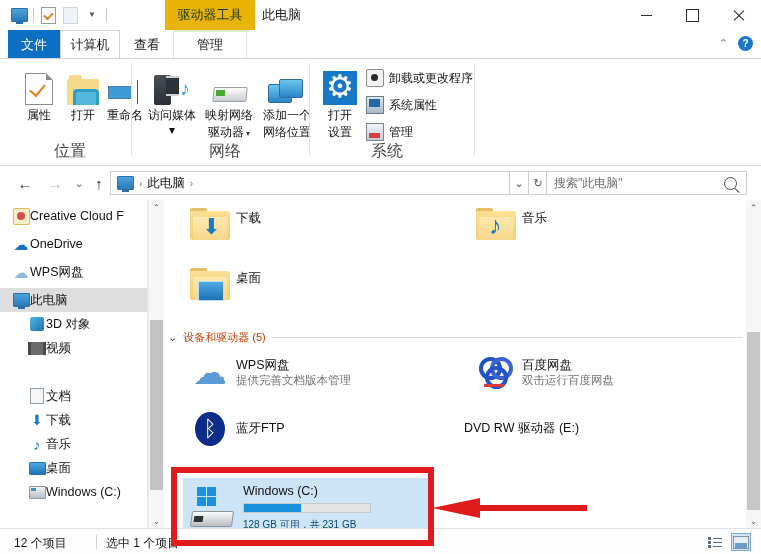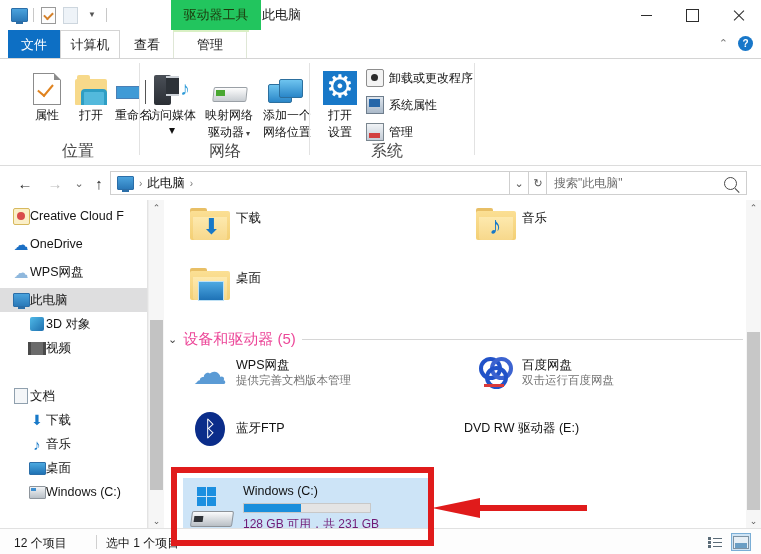--- a/index.html
+++ b/index.html
@@ -16,21 +16,21 @@
   .qat{position:absolute;left:8px;top:4px;display:flex;align-items:center;gap:0px;height:22px;}
   .qat-btn{width:22px;height:22px;display:flex;align-items:center;justify-content:center;}
   .qat-sep{width:1px;height:14px;background:#c8c8c8;margin:0 3px;}
   .mini-monitor{width:15px;height:12px;border:1px solid #2b6ea8;background:linear-gradient(#4ba3dd,#2b79b8);border-radius:1px;position:relative;}
   .mini-monitor:after{content:"";position:absolute;left:4px;bottom:-3px;width:7px;height:2px;background:#2b6ea8;}
   .qat-doc{width:13px;height:15px;border:1px solid #9a9a9a;background:#fdfdfd;position:relative;}
   .qat-doc:after{content:"";position:absolute;left:2px;top:4px;width:7px;height:4px;border-left:2px solid #d4802a;border-bottom:2px solid #d4802a;transform:rotate(-45deg);}
   .qat-blank{width:13px;height:15px;border:1px solid #cdd6de;background:#eef3f8;}
   .qat-caret{font-size:8px;color:#555;line-height:1;}
 
-  .ctx-tab{position:absolute;left:171px;top:0px;width:90px;height:30px;background:#22c55e;
+  .ctx-tab{position:absolute;left:165px;top:0px;width:90px;height:30px;background:#eab308;
            display:flex;align-items:center;justify-content:center;font-size:13px;color:#1c3a0c;}
   .win-title{position:absolute;left:262px;top:0px;height:30px;display:flex;align-items:center;font-size:13px;color:#1a1a1a;}
 
   .wbtns{position:absolute;right:0;top:0;display:flex;height:30px;}
   .wbtn{width:46px;height:30px;display:flex;align-items:center;justify-content:center;}
   .wb-min{width:11px;height:1px;background:#2d2d2d;}
   .wb-max{width:11px;height:11px;border:1px solid #2d2d2d;}
   .wb-close{position:relative;width:13px;height:13px;}
   .wb-close:before,.wb-close:after{content:"";position:absolute;left:0;top:6px;width:14px;height:1px;background:#2d2d2d;}
   .wb-close:before{transform:rotate(45deg);} .wb-close:after{transform:rotate(-45deg);}
@@ -155,21 +155,21 @@
   .folder{width:40px;height:32px;position:relative;}
   .folder .tab{position:absolute;left:0;top:0;width:17px;height:5px;background:#e8bf66;border-radius:2px 2px 0 0;}
   .folder .back{position:absolute;left:0;top:3px;width:40px;height:29px;background:linear-gradient(#fbdf94,#f3cf74);border-radius:2px;}
   .folder .front{position:absolute;left:3px;top:9px;width:34px;height:23px;background:linear-gradient(#fde9ae,#f7d88b);border-radius:0 0 2px 2px;}
   .fdl{position:absolute;left:12px;top:8px;color:#1879c8;font-size:22px;line-height:22px;}
   .fmu{position:absolute;left:13px;top:5px;color:#1879c8;font-size:25px;line-height:25px;}
   .fde{position:absolute;left:8px;top:13px;width:24px;height:18px;background:linear-gradient(#4ea9e2,#1e72b6);border:1px solid #bfe1f5;}
 
   .grouphdr{position:absolute;display:flex;align-items:center;gap:6px;}
   .grouphdr .gcar{font-size:11px;color:#444;}
-  .grouphdr .gtxt{font-size:15px;color:#ec4899;white-space:nowrap;text-align:right;}
+  .grouphdr .gtxt{font-size:11px;color:#c2410c;white-space:nowrap;text-align:right;}
   .grouphdr .gline{height:1px;background:#d6d6d6;}
 
   .ic-wpscloud{color:#5b9bd5;font-size:34px;line-height:34px;}
   .ic-baidu{width:34px;height:32px;position:relative;}
   .ic-baidu .b1,.ic-baidu .b2,.ic-baidu .b3{position:absolute;width:15px;height:15px;border:4px solid #2152c8;border-radius:50%;}
   .ic-baidu .b1{left:0;top:2px;} .ic-baidu .b2{left:11px;top:2px;border-color:#3c63d0;} .ic-baidu .b3{left:6px;top:11px;border-color:#2152c8;}
   .ic-baidu .bar{position:absolute;left:5px;bottom:0;width:20px;height:3px;background:#d93a3a;}
   .ic-bt{width:30px;height:34px;border-radius:50%;background:#0b2d8a;display:flex;align-items:center;justify-content:center;color:#fff;font-size:22px;line-height:22px;}
   .ic-dvd{width:42px;height:34px;position:relative;}
   .ic-dvd .disc{position:absolute;left:5px;top:0;width:26px;height:26px;border-radius:50%;background:radial-gradient(circle at 50% 45%,#fff,#cfd4d8 60%,#aeb4ba);border:1px solid #9aa0a6;}
@@ -183,21 +183,21 @@
   .ic-cdrive .winlogo{position:absolute;left:10px;top:0px;width:20px;height:20px;}
   .ic-cdrive .winlogo i{position:absolute;width:9px;height:9px;background:#1b8fe0;}
   .ic-cdrive .winlogo i:nth-child(1){left:0;top:0;} .ic-cdrive .winlogo i:nth-child(2){left:10px;top:0;}
   .ic-cdrive .winlogo i:nth-child(3){left:0;top:10px;} .ic-cdrive .winlogo i:nth-child(4){left:10px;top:10px;}
   .ic-cdrive .hdbody{position:absolute;left:4px;bottom:0;width:40px;height:14px;background:linear-gradient(#fafbfc,#b9bfc5);border:1px solid #8d9399;border-radius:2px;transform:skewX(-8deg);}
   .ic-cdrive .hdbody:after{content:"";position:absolute;left:2px;top:4px;width:9px;height:6px;background:#2f3338;}
   .cmeta{padding-left:4px;}
   .cname{font-size:12.5px;color:#111;line-height:16px;}
   .cbar{width:128px;height:10px;background:#e4e4e4;border:1px solid #c8c8c8;margin:4px 0 4px 0;box-sizing:border-box;}
   .cbar .fill{height:100%;background:#1a8fdc;}
-  .csub{font-size:12px;color:#701a75;line-height:15px;}
+  .csub{font-size:10px;color:#0c4a6e;line-height:15px;}
 
   
   .statusbar{position:absolute;left:0;top:528px;width:761px;height:26px;background:#fdfdfd;border-top:1px solid #e1e1e1;}
   .st-txt{position:absolute;top:6px;font-size:12px;color:#1a1a1a;white-space:nowrap;}
   .st-items{left:14px;} .st-sel{left:106px;}
   .st-sel:before{content:"";position:absolute;left:-10px;top:0px;width:1px;height:14px;background:#d0d0d0;}
   .viewbtns{position:absolute;right:10px;top:4px;display:flex;gap:6px;}
   .vb{width:20px;height:18px;display:flex;align-items:center;justify-content:center;}
   .vb.active{background:#cfe4f5;border:1px solid #7aaed6;box-sizing:border-box;}
   .vb-details{width:14px;height:11px;position:relative;}
@@ -269,21 +269,21 @@
         <span>管理</span>
       </div>
     <div class="tab-help">
       <span class="chev-up">⌃</span>
       <span class="help-circle">?</span>
     </div>
   </div>
 
   <div class="ribbon">
 
-    <div class="rgroup" style="left:16px;width:124px;text-decoration:underline;">
+    <div class="rgroup" style="left:8px;width:124px;text-decoration:underline;">
       <div class="bigbtn" style="left:8px;">
         <div class="ico">
             <div class="ic-prop"></div>
           </div>
         <div class="lbl">属性</div>
       </div>
       <div class="bigbtn" style="left:52px;">
         <div class="ico">
             <div class="ic-open"></div>
           </div>
@@ -412,21 +412,21 @@
           <span class="ni-3d"></span>
         </span>
       <span class="ntxt">3D 对象</span>
     </div>
     <div class="navitem" style="top:136px;padding-left:28px;">
       <span class="nico">
           <span class="ni-video"></span>
         </span>
       <span class="ntxt">视频</span>
     </div>
-    <div class="navitem" style="top:184px;padding-left:12px;text-align:center;">
+    <div class="navitem" style="top:184px;padding-left:28px;text-align:center;">
       <span class="nico">
           <span class="ni-doc"></span>
         </span>
       <span class="ntxt">文档</span>
     </div>
     <div class="navitem" style="top:208px;padding-left:28px;">
       <span class="nico">
           <span class="ni-dl">⬇</span>
         </span>
       <span class="ntxt">下载</span>

